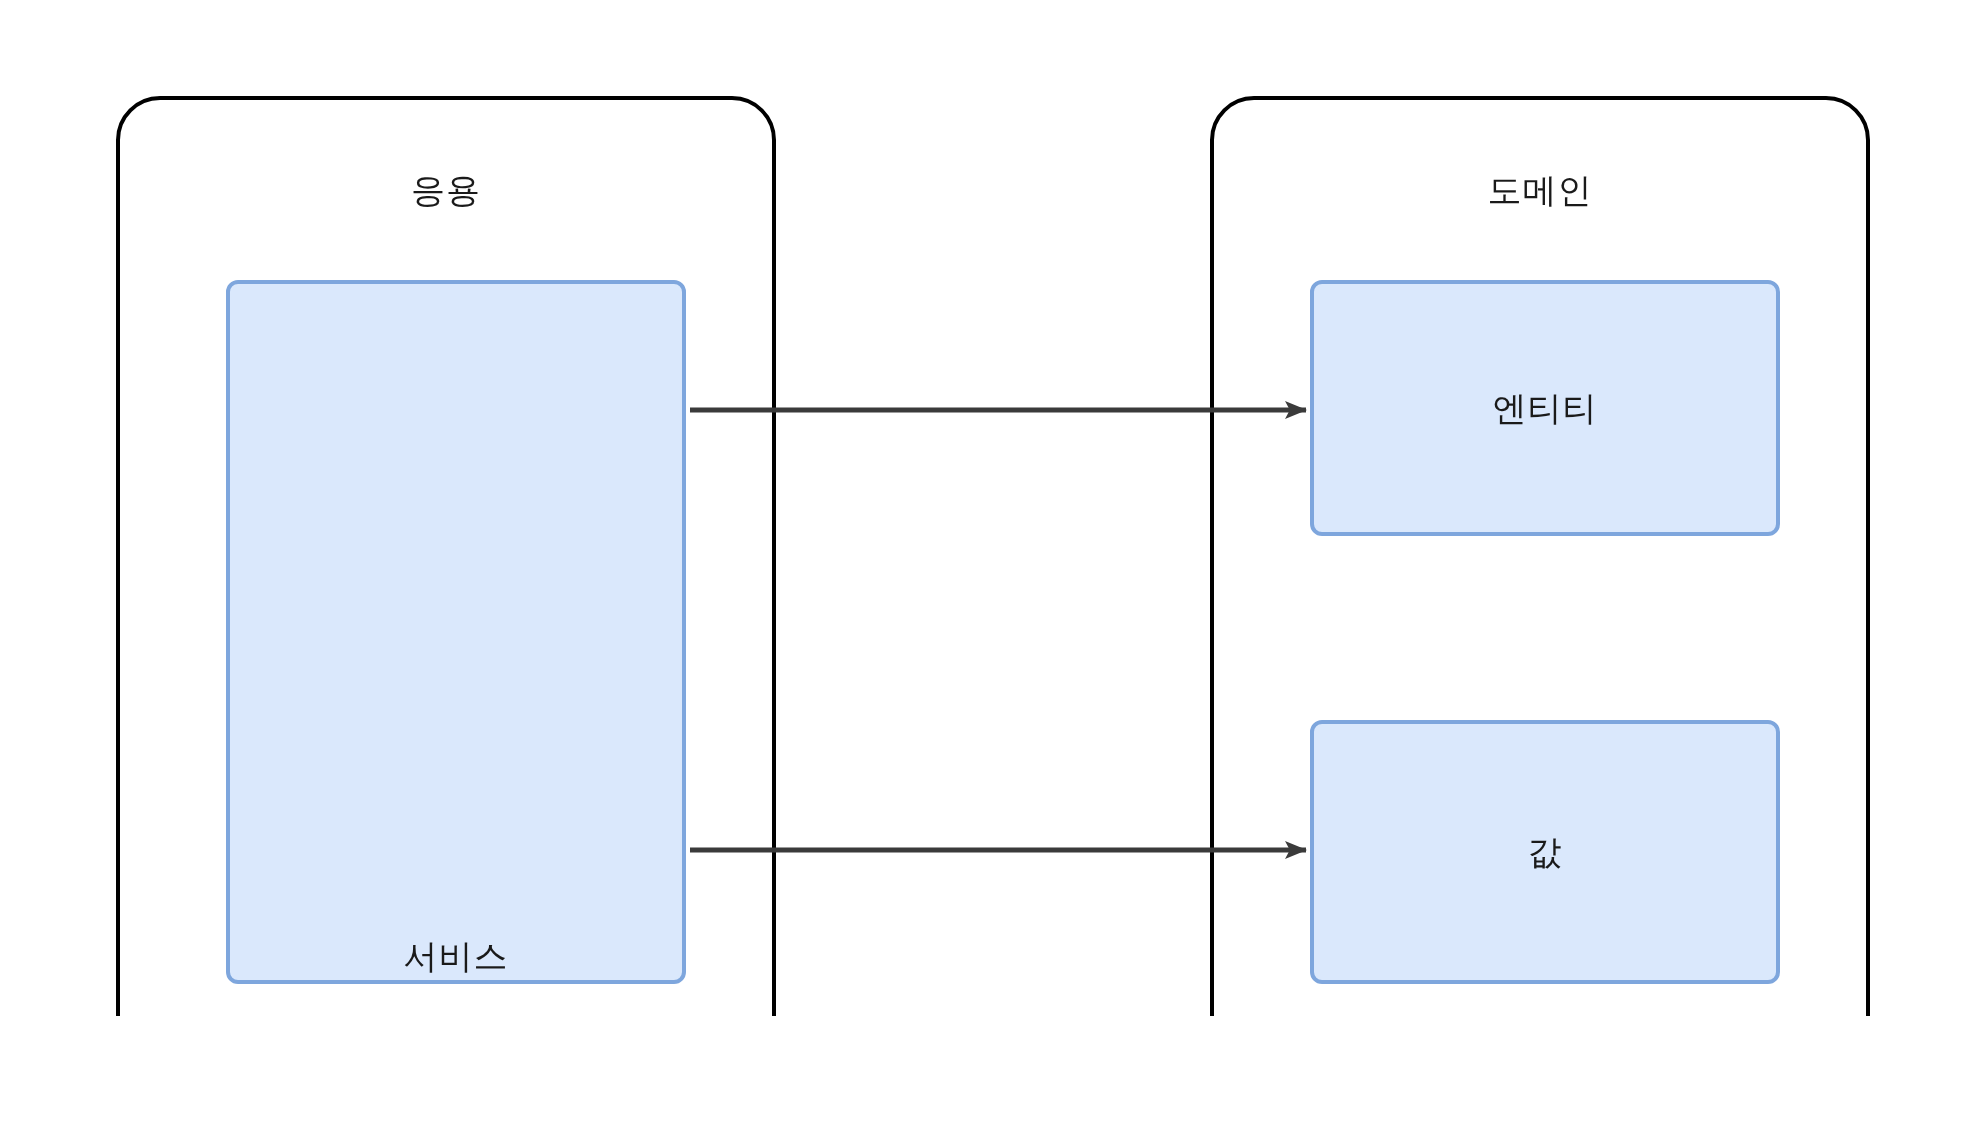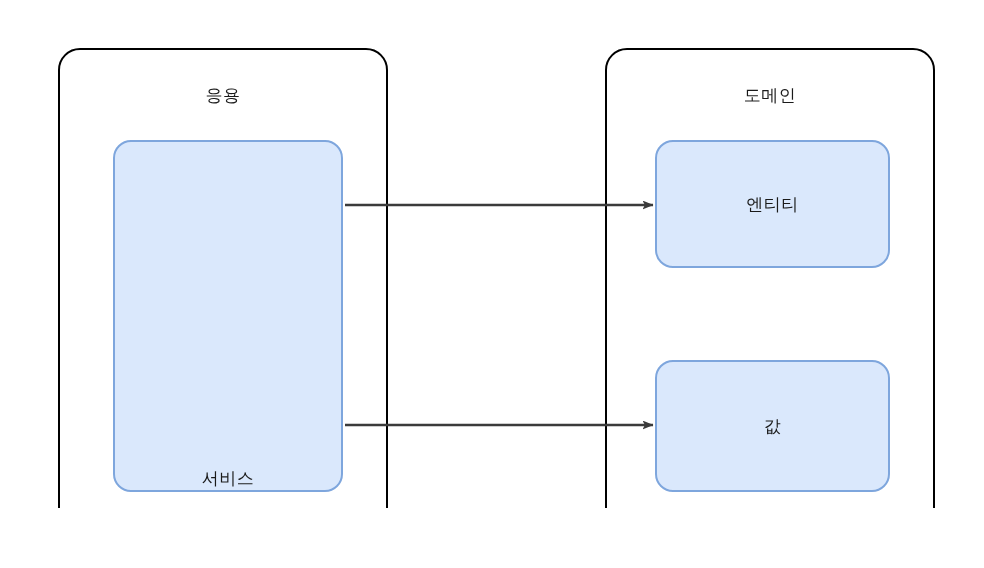--- a/index.html
+++ b/index.html
@@ -34,21 +34,21 @@
     color: #1a1a1a;
     letter-spacing: 0.5px;
     line-height: 20px;
     white-space: nowrap;
   }
   .node-box {
     position: absolute;
     box-sizing: border-box;
     background: #dae8fc;
     border: 2px solid #7ea6dd;
-    border-radius: 18px;
+    border-radius: 6px;
     display: flex;
     align-items: center;
     justify-content: center;
   }
   .node-label {
     font-size: 17px;
     color: #1a1a1a;
     letter-spacing: 0.5px;
     white-space: nowrap;
   }

